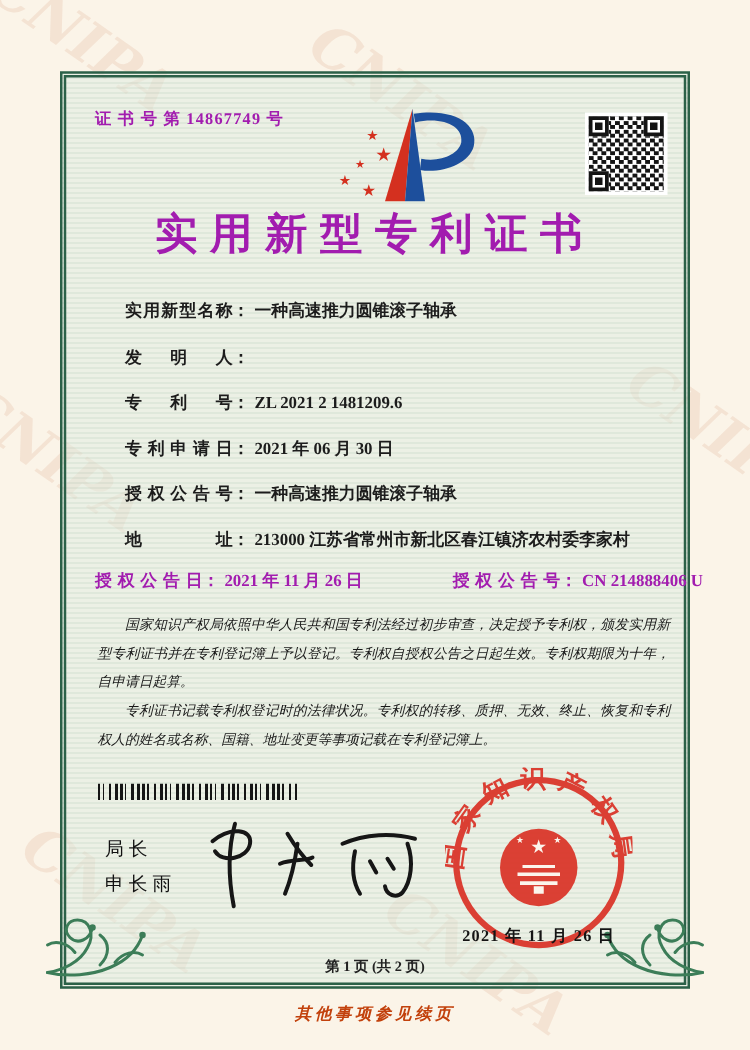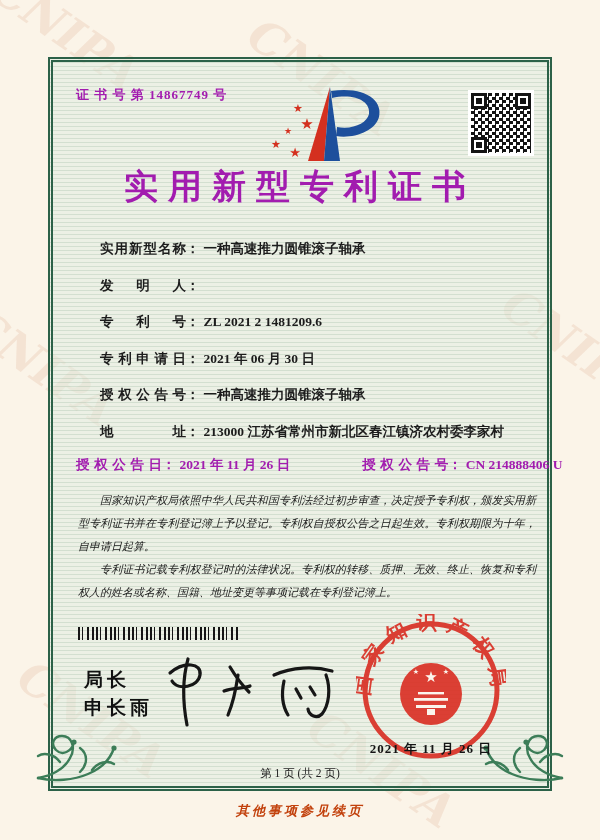--- a/index.html
+++ b/index.html
@@ -42,27 +42,27 @@
   
   .paras{position:absolute;left:78px;top:489px;width:458px;z-index:5;
          font-size:11px;line-height:23px;font-style:italic;font-weight:500;color:#191919;
          text-align:justify;}
   .paras p{margin:0;text-indent:2em;}
   .barcode{position:absolute;left:78px;top:627px;width:162px;height:13px;z-index:5;
            background:repeating-linear-gradient(90deg,#151515 0 2px,transparent 2px 4px,
            #151515 4px 5px,transparent 5px 9px,#151515 9px 11px,transparent 11px 14px,
            #151515 14px 16px,transparent 16px 18px);}
   .signer{position:absolute;left:84px;top:666px;z-index:5;font-family:"Liberation Sans","DejaVu Sans",sans-serif;
-          font-size:19px;font-weight:700;letter-spacing:4px;line-height:28px;color:#111;}
+          font-size:15px;font-weight:400;letter-spacing:4px;line-height:28px;color:#111;}
   .sig{position:absolute;left:150px;top:645px;width:210px;height:92px;z-index:6;}
   .seal{position:absolute;left:356px;top:614px;width:150px;height:152px;z-index:6;}
   .seal-date{position:absolute;left:358px;top:740px;width:146px;text-align:center;z-index:7;
              font-size:13px;font-weight:700;color:#141414;letter-spacing:1px;}
   .page-note{position:absolute;left:0;top:766px;width:600px;text-align:center;z-index:5;
-             font-size:11.5px;font-weight:400;color:#222;}
+             font-size:11.5px;font-weight:700;color:#222;}
   .cont-note{position:absolute;left:0;top:802px;width:600px;text-align:center;z-index:5;
              font-size:13px;font-style:italic;font-weight:600;letter-spacing:3px;color:#c2410c;}
 </style>
 </head>
 <body>
 
 <div class="page">
 
   <span class="wm" style="left:-18px;top:4px">CNIPA</span>
   <span class="wm" style="left:238px;top:50px">CNIPA</span>

